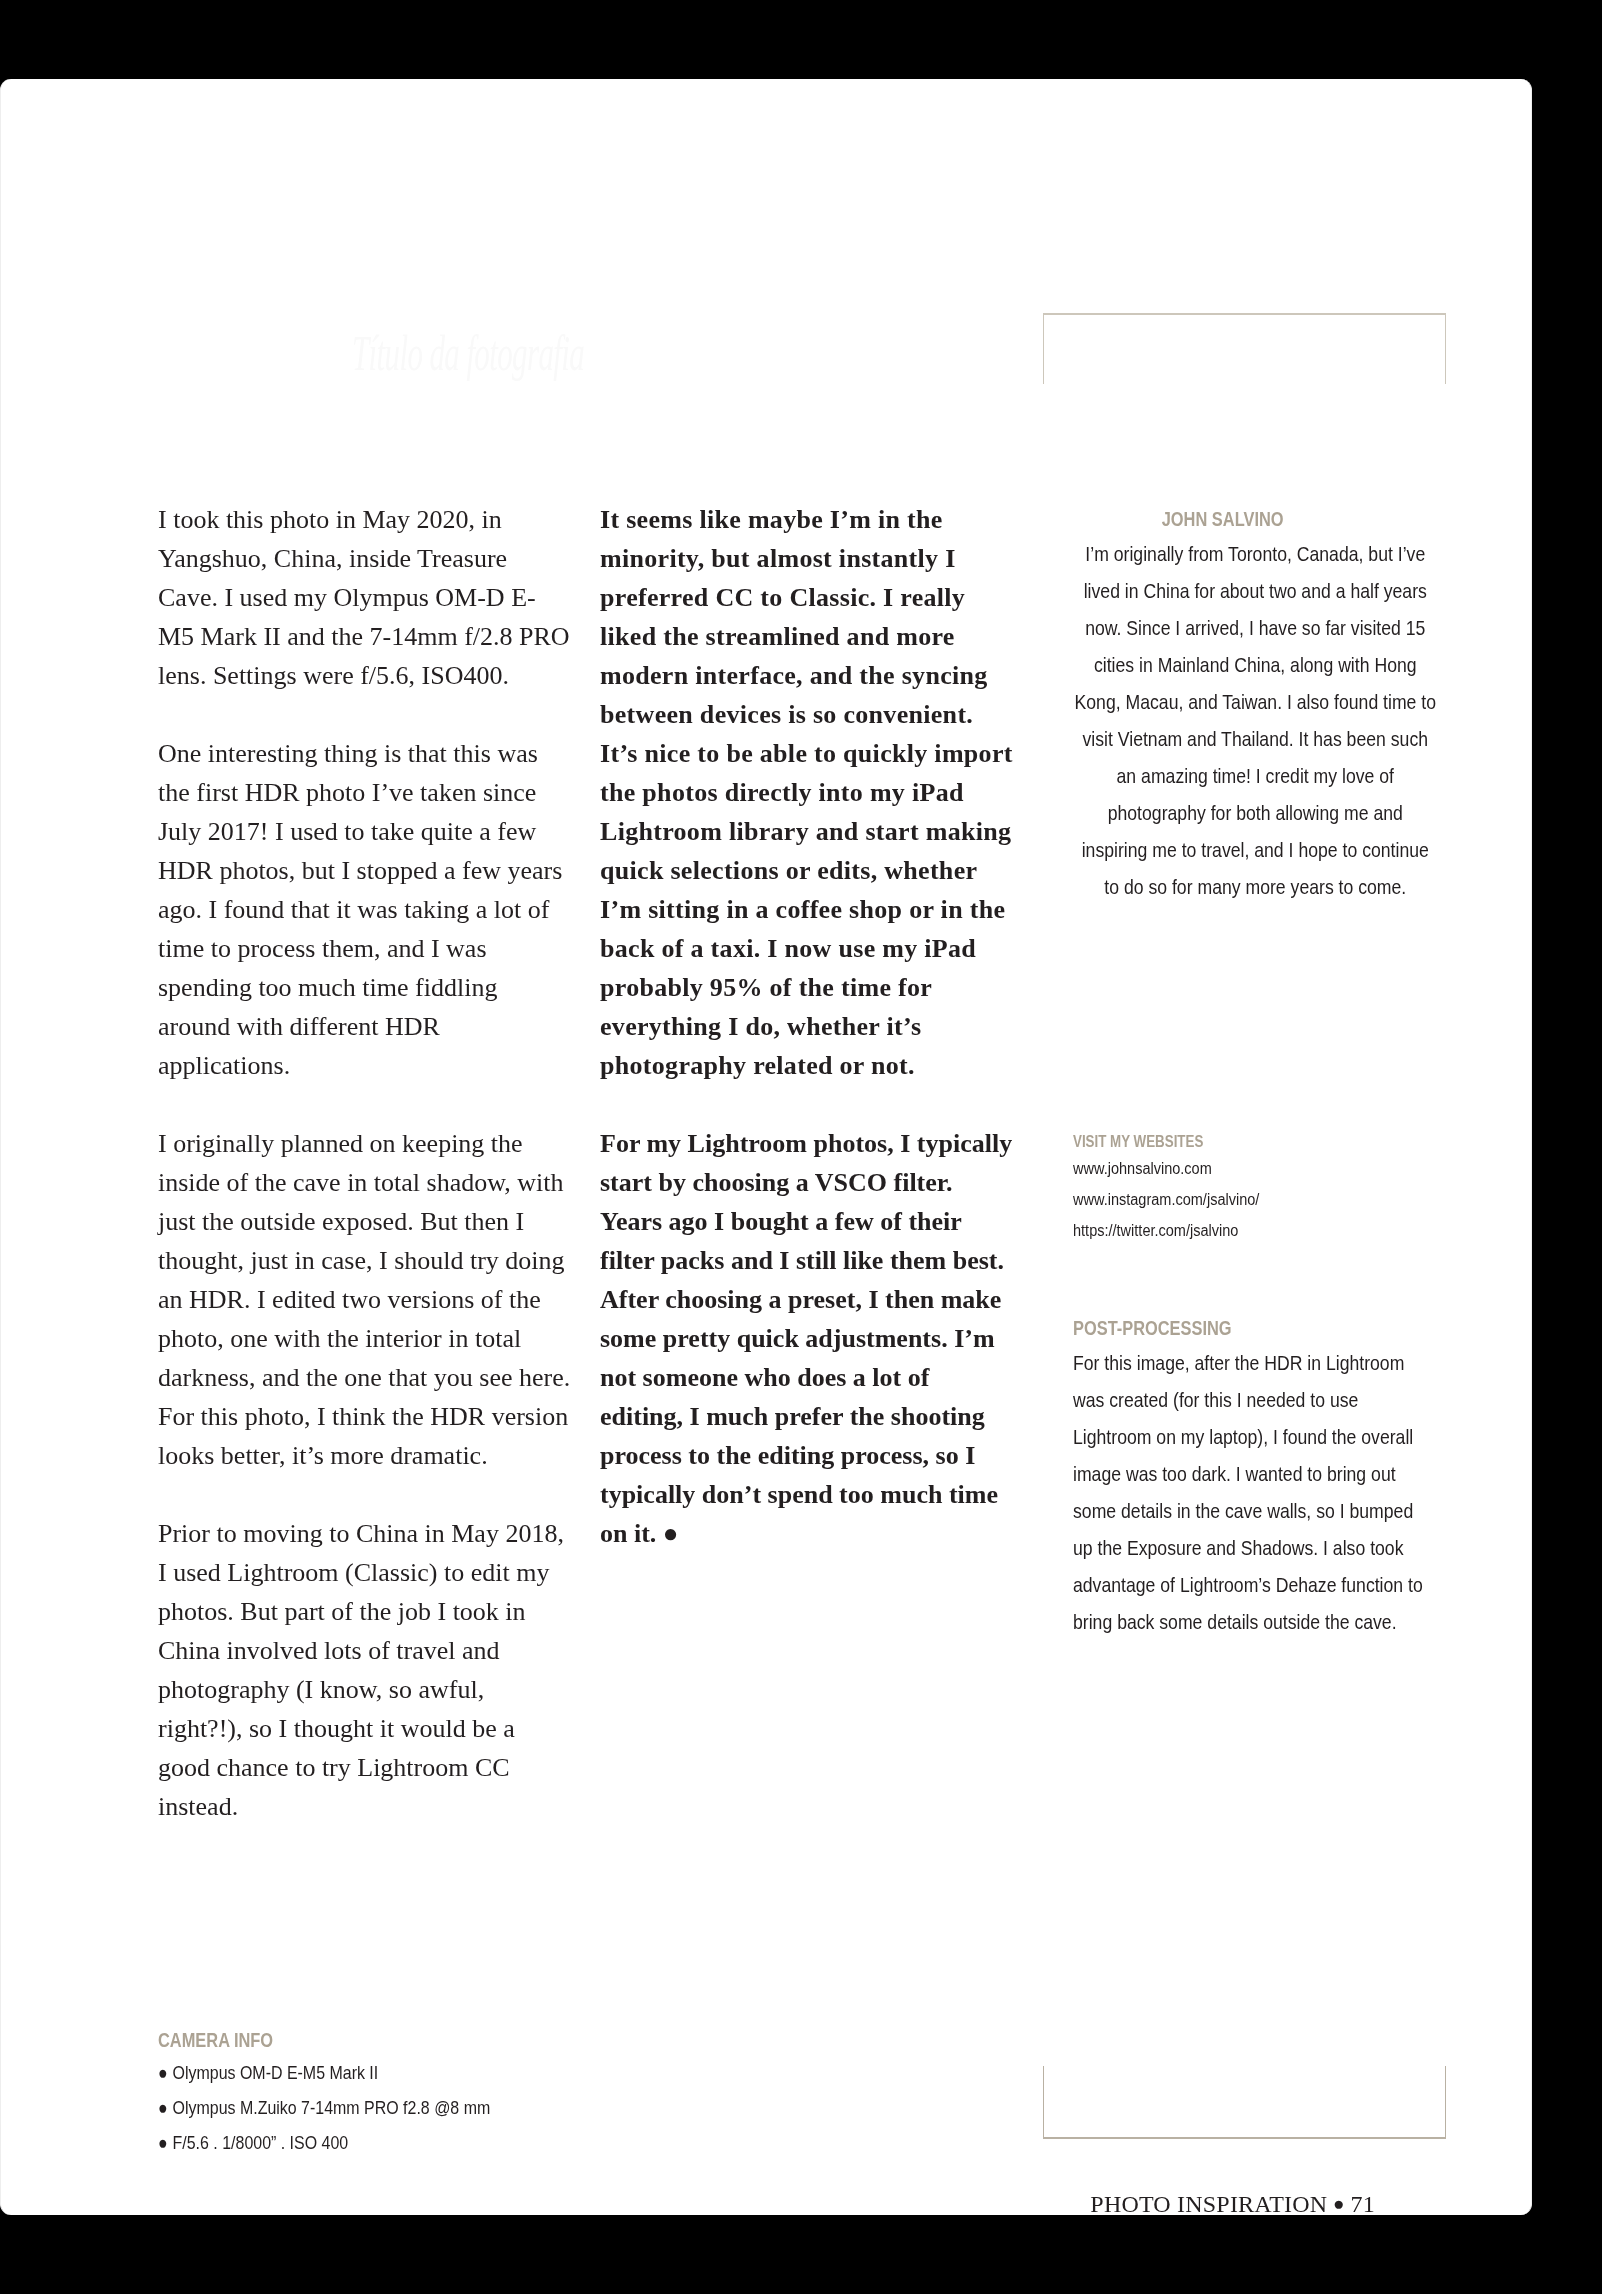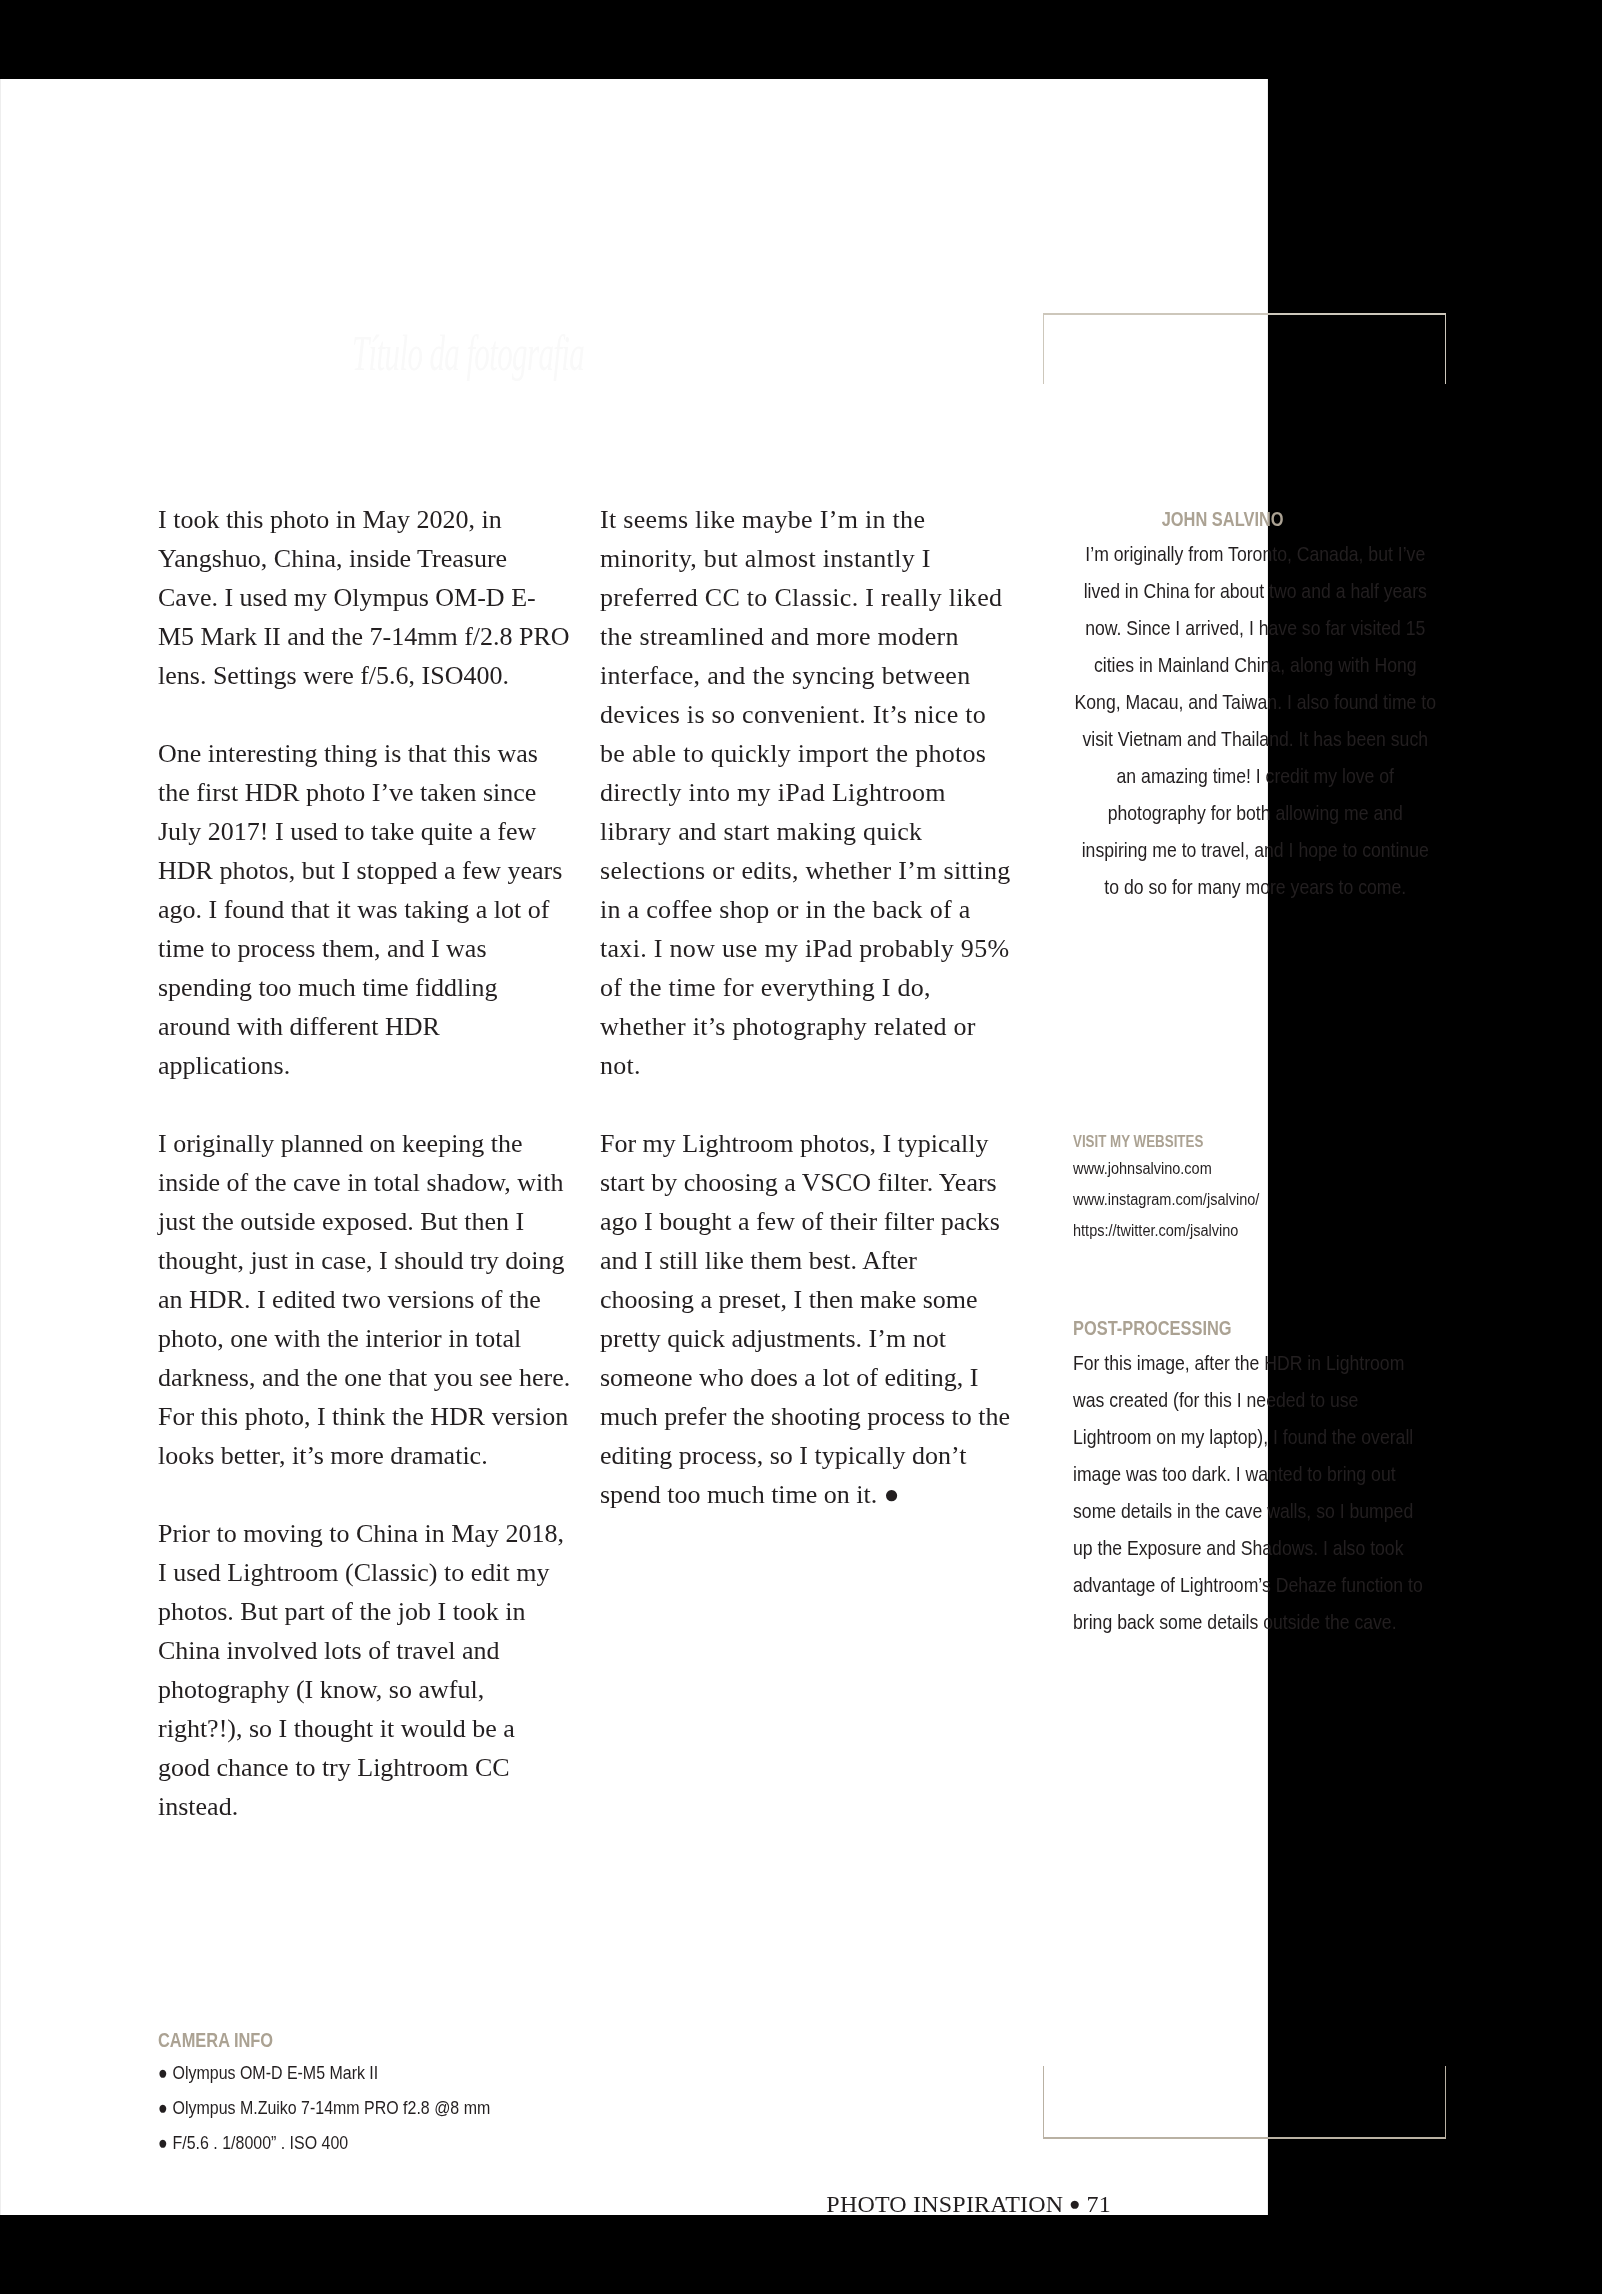--- a/index.html
+++ b/index.html
@@ -5,25 +5,26 @@
     html, body { margin: 0; padding: 0; }
     body {
       width: 1602px; height: 2294px;
       background: #000000;
       position: relative;
       overflow: hidden;
     }
     .page {
       position: absolute;
       left: 0; top: 79px;
-      width: 1268px; height: 2136px;
+      width: 1532px; height: 2136px;
       background: #ffffff;
       border-left: 1.9px solid #eeeeee;
       border-right: 1.9px solid #eeeeee;
       box-sizing: border-box;
+      border-radius: 11px;
     }
     .ghost-title {
       position: absolute;
       left: 351px; top: 245px;
       font-family: "Liberation Serif", serif;
       font-style: italic;
       font-size: 50px;
       color: #f9f9f9;
       transform: scaleX(0.62);
       transform-origin: left top;
@@ -51,21 +52,21 @@
       font-family: "Liberation Serif", serif;
       color: #231f20;
     }
     .col-serif {
       font-size: 26px;
       line-height: 39px;
       width: 413px;
     }
     .col-serif p { margin: 0 0 39px 0; }
     .col-left { left: 157px; top: 421px; }
-    .col-mid { left: 599px; top: 421px; }
+    .col-mid { left: 599px; top: 421px; font-weight: bold; }
     .col-mid .para-widen { letter-spacing: 0.3px; }
     .sidebar {
       position: absolute;
       left: 1072px; width: 365px;
       font-family: "Liberation Sans", sans-serif;
       color: #231f20;
     }
     .sb-heading {
       font-family: "Liberation Sans", sans-serif;
       font-weight: bold;

